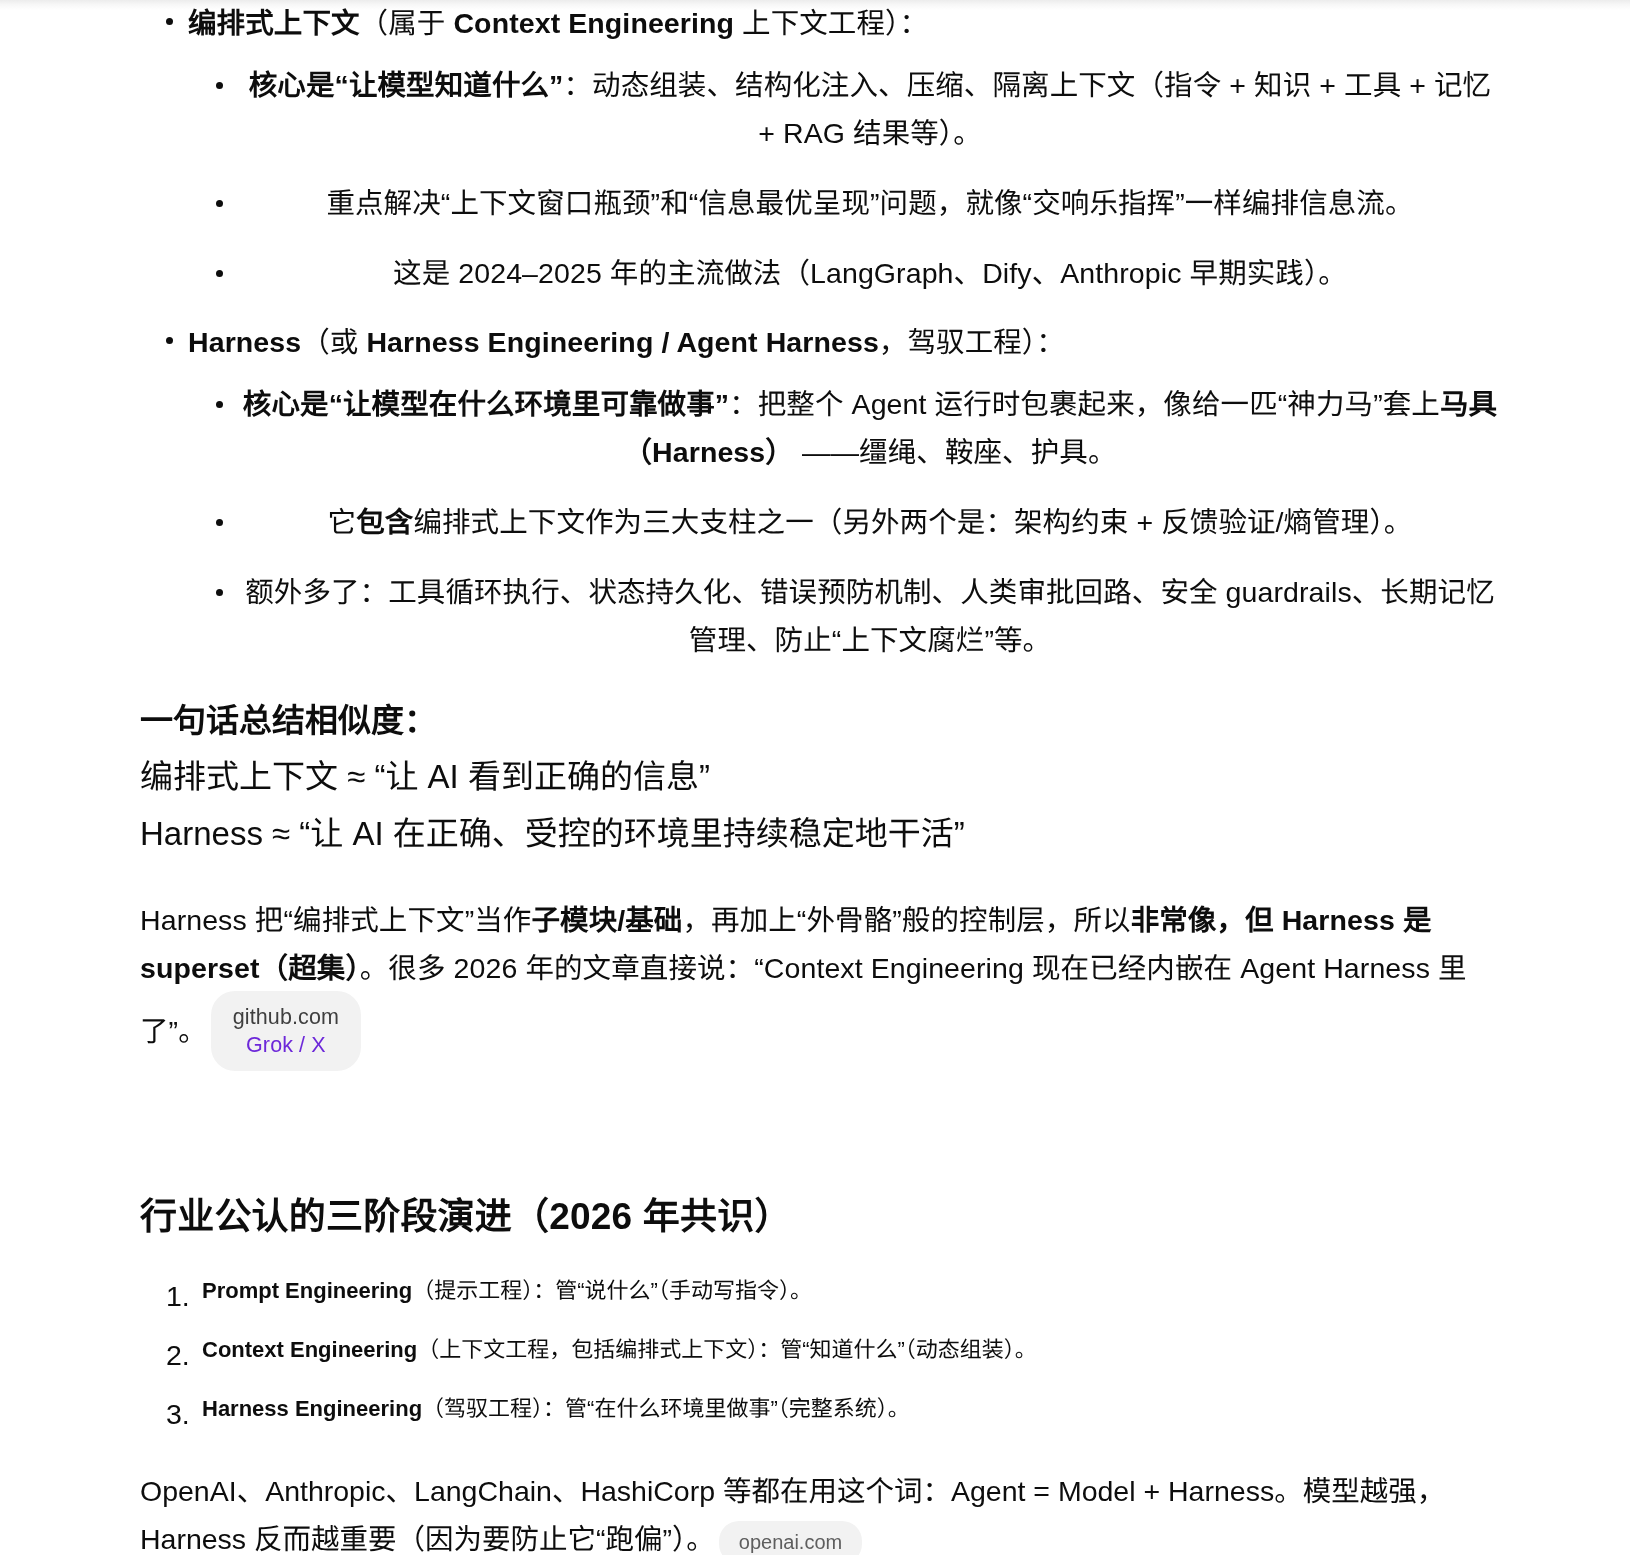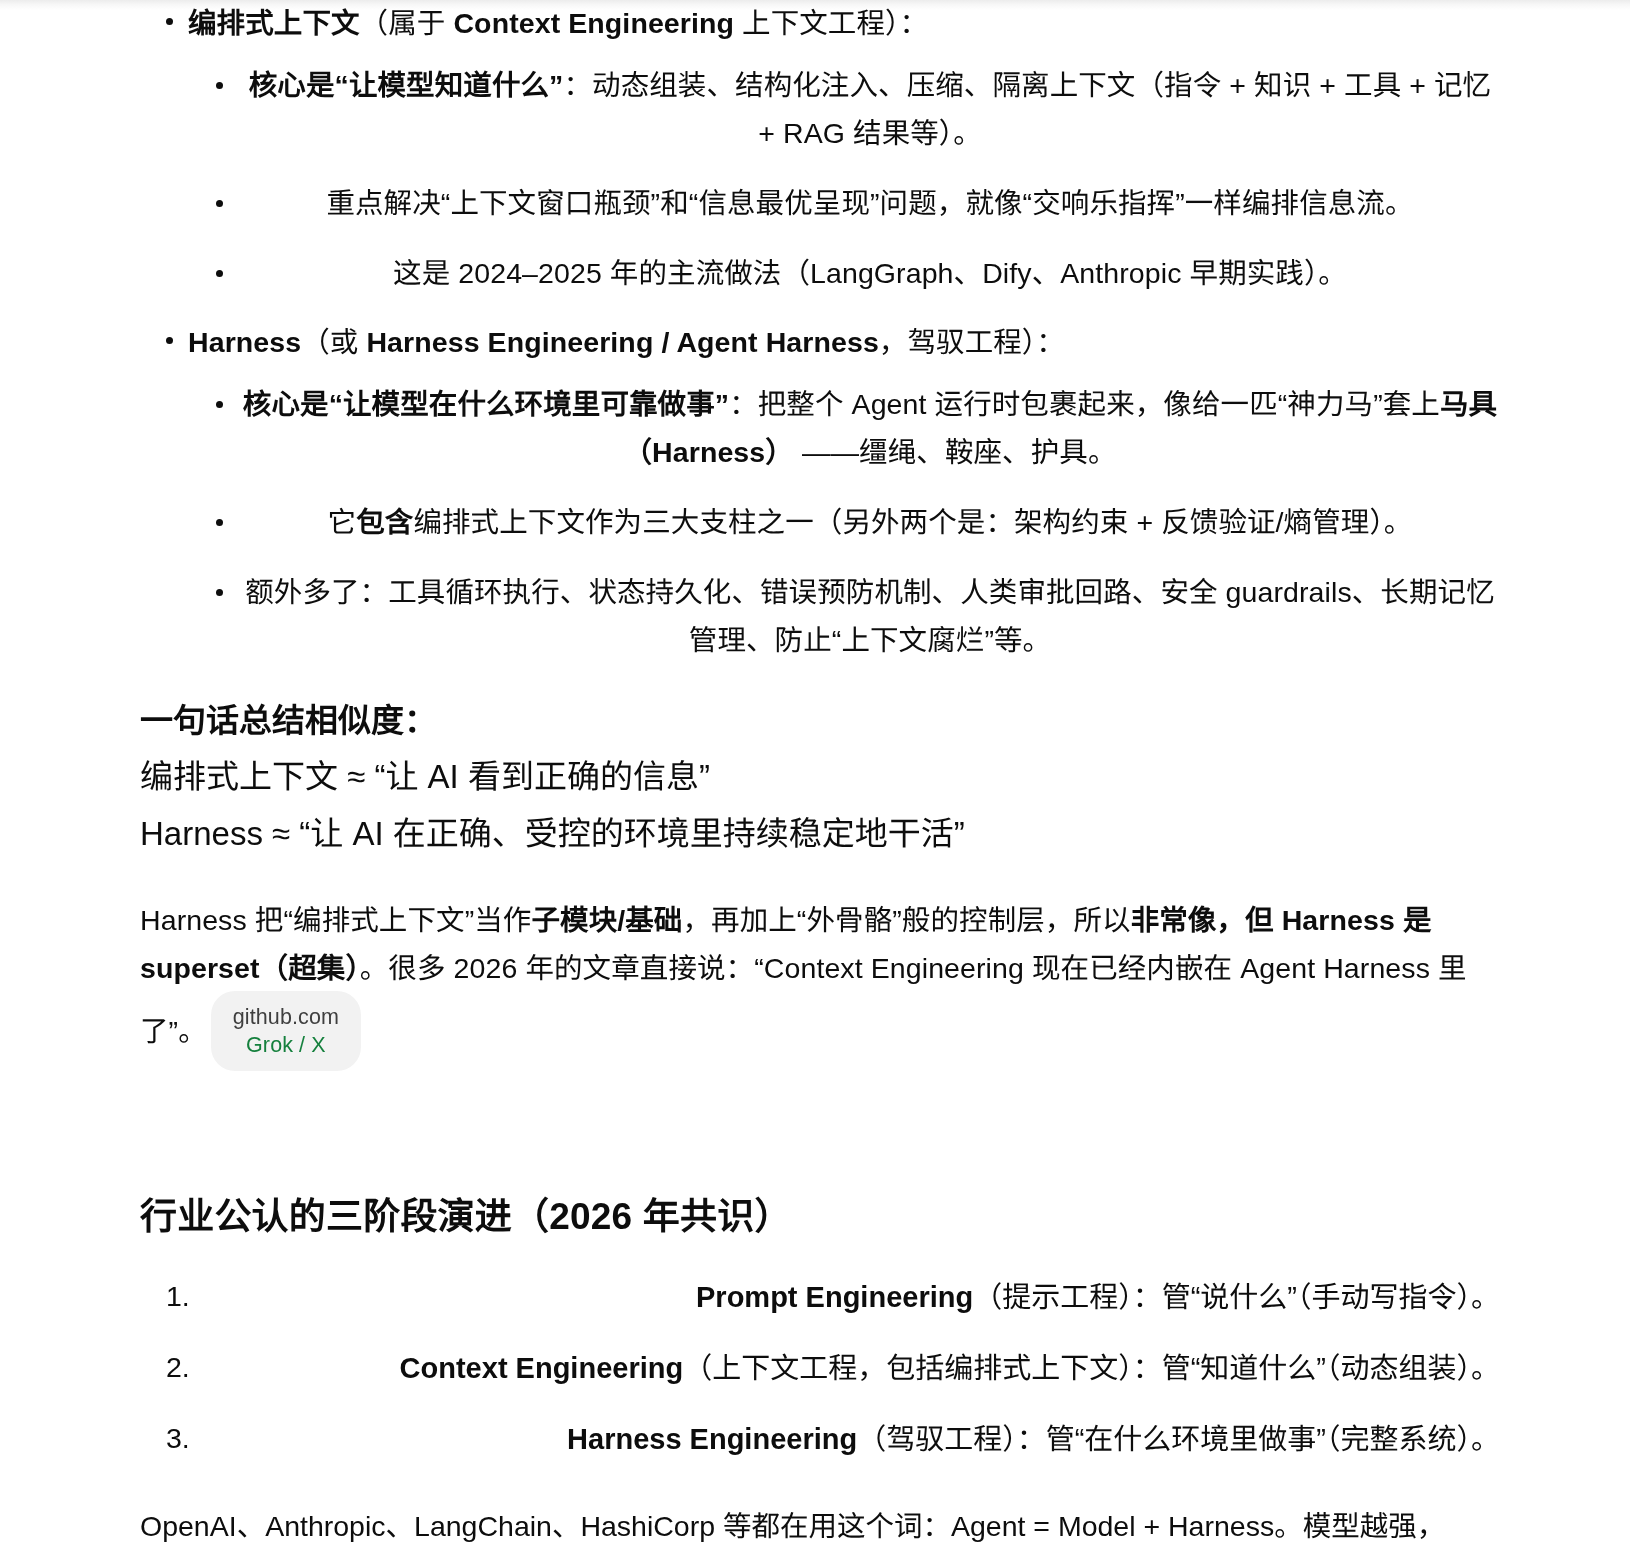--- a/index.html
+++ b/index.html
@@ -123,21 +123,21 @@
     position: relative;
     top: -2px;
     align-items: center;
   }
   .cite-chip .cite-domain {
     font-size: 21.5px;
     color: #3f3f3f;
   }
   .cite-chip .cite-source {
     font-size: 21.5px;
-    color: #15803d;
+    color: #6d28d9;
   }
   .cite-chip.single {
     padding: 8px 20px;
     border-radius: 20px;
   }
   .cite-chip.single .cite-domain {
     font-size: 20px;
     color: #5e5e5e;
   }
 
@@ -155,23 +155,22 @@
     list-style: none;
     counter-reset: step;
     margin: 30px 0 0 0;
     padding: 0;
   }
   ol.steps > li {
     counter-increment: step;
     position: relative;
     padding-left: 62px;
     margin: 0 0 22px 0;
-    font-size: 29px;
+    font-size: 22px;
     line-height: 1.68;
-    text-align: right;
   }
   ol.steps > li::before {
     content: counter(step) ".";
     position: absolute;
     left: 26px;
     top: 0;
     font-size: 28.5px;
     color: #0d0d0d;
   }
 

